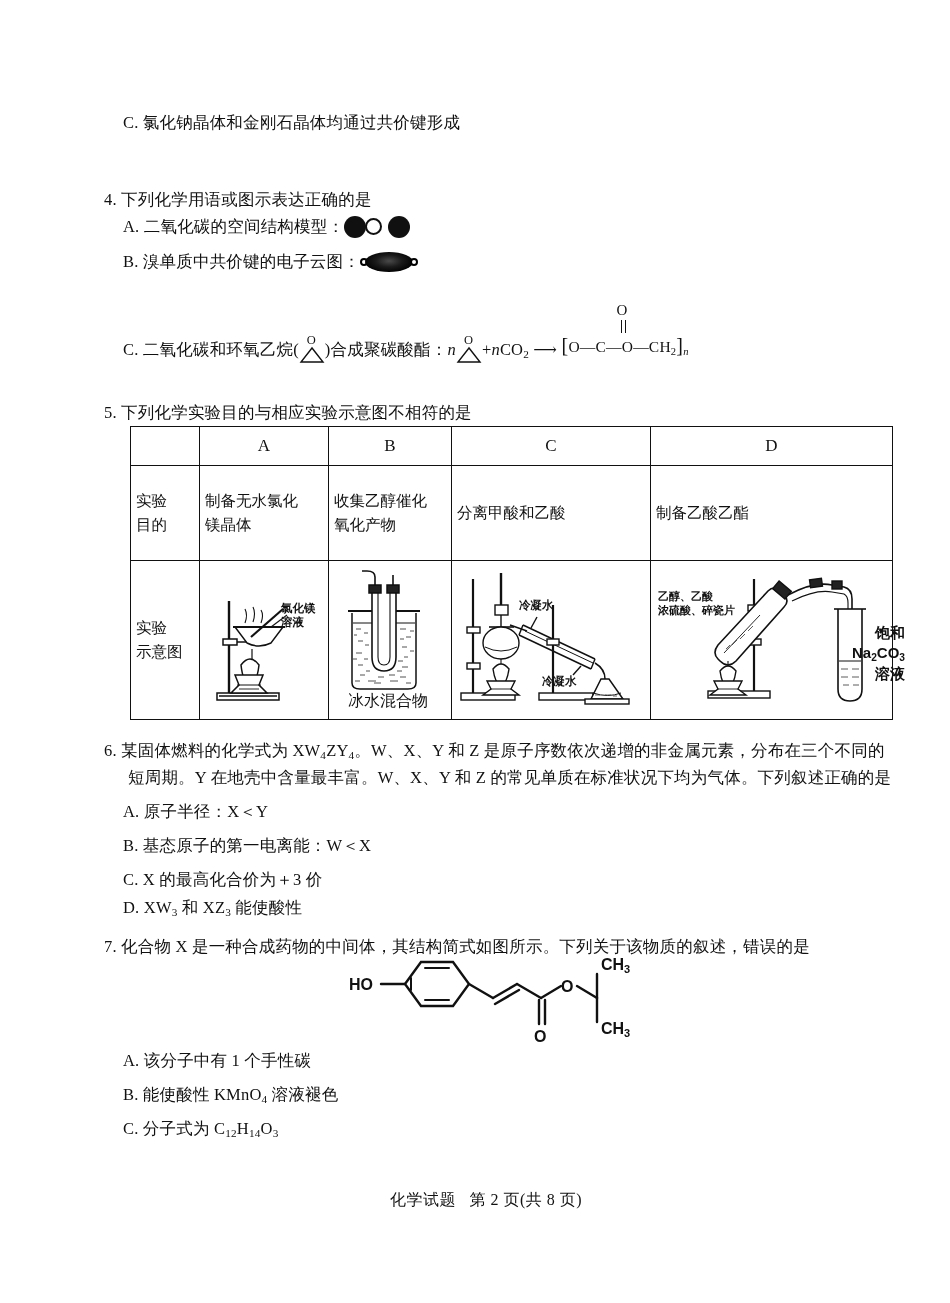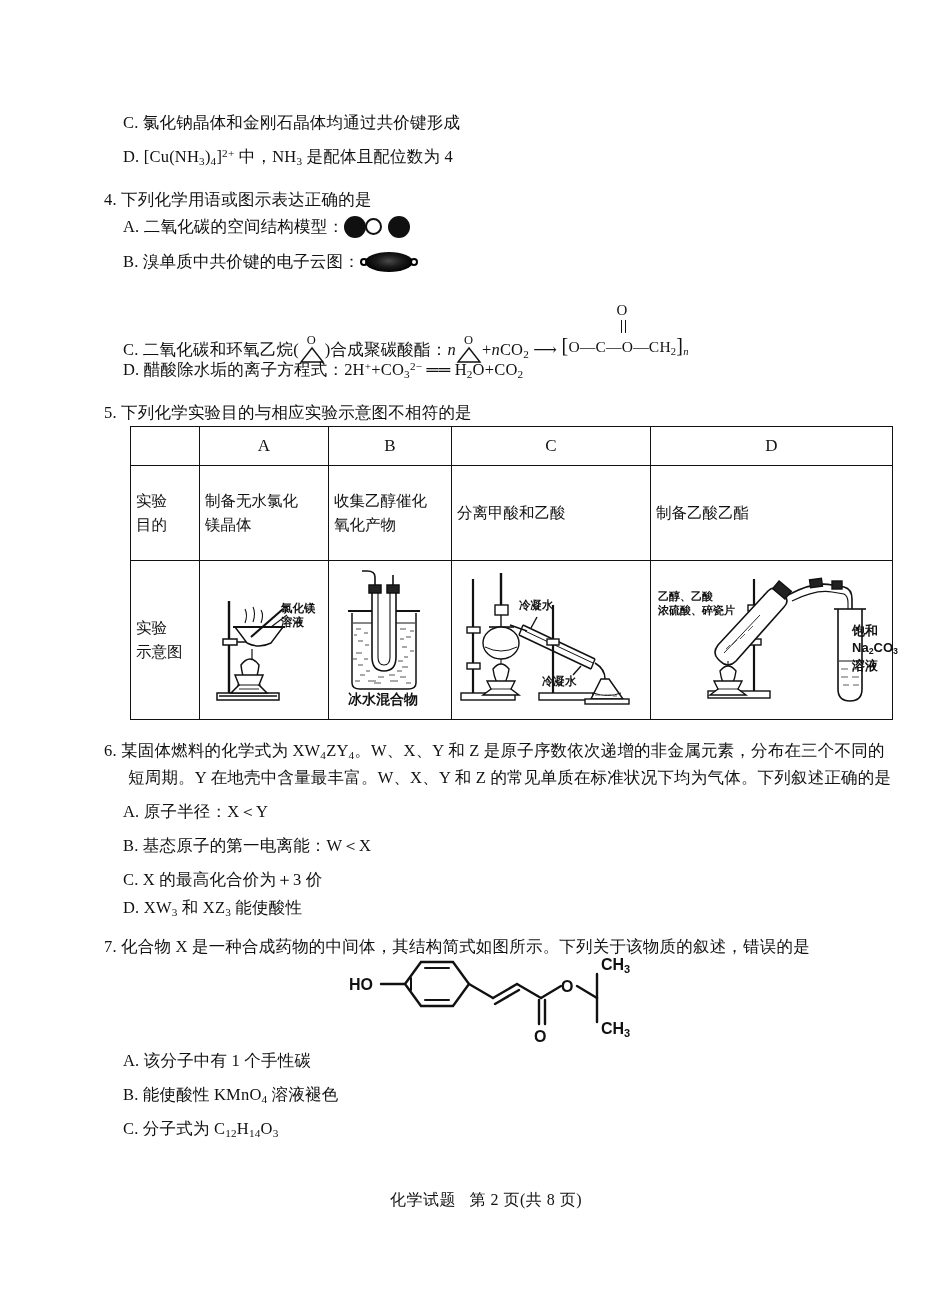--- a/index.html
+++ b/index.html
@@ -189,45 +189,39 @@
     letter-spacing: 0.5px;
   }
 </style>
 </head>
 <body>
 
 <div class="page">
 
   <div class="qline opt" style="top:113px;">C. 氯化钠晶体和金刚石晶体均通过共价键形成</div>
 
-  <div class="qline opt" style="top:146px;">
-    <span>D. </span><span>[Cu(NH</span><sub>3</sub><span>)</span><sub>4</sub><span>]</span><sup>2+</sup><span> 中，NH</span><sub>3</sub><span> 是配体且配位数为 4</span>
-  </div>
 
   <div class="qline qnum" style="top:182px;">4. 下列化学用语或图示表达正确的是</div>
 
   <div class="qline opt" style="top:216px;">
     <span>A. 二氧化碳的空间结构模型：</span><span class="co2model"><span class="bigo l"></span><span class="midc"></span><span class="bigo r"></span></span>
   </div>
 
   <div class="qline opt" style="top:252px;">
     <span>B. 溴单质中共价键的电子云图：</span><span class="brcloud"><span class="nuc l"></span><span class="lobe"></span><span class="nuc r"></span></span>
   </div>
 
   <div class="qline opt" style="top:317px;">
     <span>C. 二氧化碳和环氧乙烷(</span><span class="epox"><span class="oatom">O</span><svg width="26" height="18">
           <polygon points="13,2 2,16 24,16" fill="none" stroke="#111" stroke-width="1.4"></polygon>
         </svg></span><span>)合成聚碳酸酯：</span><span class="ital">n</span><span class="epox"><span class="oatom">O</span><svg width="26" height="18">
           <polygon points="13,2 2,16 24,16" fill="none" stroke="#111" stroke-width="1.4"></polygon>
         </svg></span><span>+</span><span class="ital">n</span><span>CO</span><sub>2</sub>&nbsp;<span>⟶</span>&nbsp;<span class="polyunit"><span class="topo">O</span><span class="dblbond"></span><span class="chain"><span class="brk">[</span><span>O—C—O—CH</span><sub>2</sub><span class="brk">]</span><sub class="ital">n</sub></span></span>
   </div>
 
-  <div class="qline opt" style="top:359px;">
-    <span>D. 醋酸除水垢的离子方程式：2H</span><sup>+</sup><span>+CO</span><sub>3</sub><sup>2−</sup><span> ══ H</span><sub>2</sub><span>O+CO</span><sub>2</sub>
-  </div>
 
   <div class="qline qnum" style="top:395px;">5. 下列化学实验目的与相应实验示意图不相符的是</div>
 
   <table class="exptable">
     <tbody>
         <tr class="hdr">
       <td class="rowlabel"></td>
       <td class="ctr colA">A</td>
       <td class="ctr colB">B</td>
       <td class="ctr colC">C</td>
@@ -315,21 +309,21 @@
             </g>
 
             <g stroke="#333" stroke-width="0.9" fill="none" opacity="0.95">
               <path d="M22 64 h5 M30 68 h4 M66 64 h6 M72 72 h5 M24 76 h5 M68 82 h5"></path>
               <path d="M22 88 h6 M70 92 h4 M24 100 h5 M68 102 h6 M26 110 h5 M66 112 h6"></path>
               <path d="M31 80 h4 M66 74 h4 M30 94 h4 M64 96 h5 M32 106 h4 M63 106 h5"></path>
               <path d="M20 70 h3 M76 66 h4 M19 94 h4 M76 86 h4 M21 116 h5 M72 118 h5"></path>
               <path d="M34 116 h8 M56 116 h8 M44 112 h6 M40 118 h7 M55 110 h6"></path>
             </g>
           </svg>
-          <div style="position:absolute; left:14px; top:124px; font-size:14px; font-family:'Liberation Sans',sans-serif; font-weight:bold;">冰水混合物</div>
+          <div style="position:absolute; left:14px; top:124px; font-size:16px; font-family:'Liberation Sans',sans-serif; font-weight:normal;">冰水混合物</div>
         </div>
       </td>
 
       <td>
         <div class="diagcell">
           <svg width="186" height="150" viewBox="0 0 186 150">
             <g stroke="#111" fill="none" stroke-width="1.4">
 
               <rect x="4" y="128" width="54" height="7" fill="#fff"></rect>
               <line x1="16" y1="14" x2="16" y2="128" stroke-width="2.2"></line>
@@ -416,21 +410,21 @@
               <line x1="183" y1="96" x2="205" y2="96" stroke-width="1"></line>
               <g stroke="#333" stroke-width="0.8">
                 <path d="M185 104 h7 M196 104 h7 M185 112 h7 M196 112 h7 M187 120 h6 M197 120 h6"></path>
               </g>
             </g>
           </svg>
           <div style="position:absolute; left:2px; top:24px; font-size:11px; line-height:1.3; font-family:'Liberation Sans',sans-serif; font-weight:bold;">
             <span class="cellstack">乙醇、乙酸</span>
             <span class="cellstack">浓硫酸、碎瓷片</span>
           </div>
-          <div style="position:absolute; left:196px; top:58px; font-size:13px; line-height:1.3; font-family:'Liberation Sans',sans-serif; font-weight:bold;">
+          <div style="position:absolute; left:196px; top:58px; font-size:15px; line-height:1.3; font-family:'Liberation Sans',sans-serif; font-weight:bold;text-align:right;">
             <span class="cellstack">饱和</span>
             <span class="cellstack">Na<sub>2</sub>CO<sub>3</sub></span>
             <span class="cellstack">溶液</span>
           </div>
         </div>
       </td>
     </tr>
   </tbody>
     </table>
 

